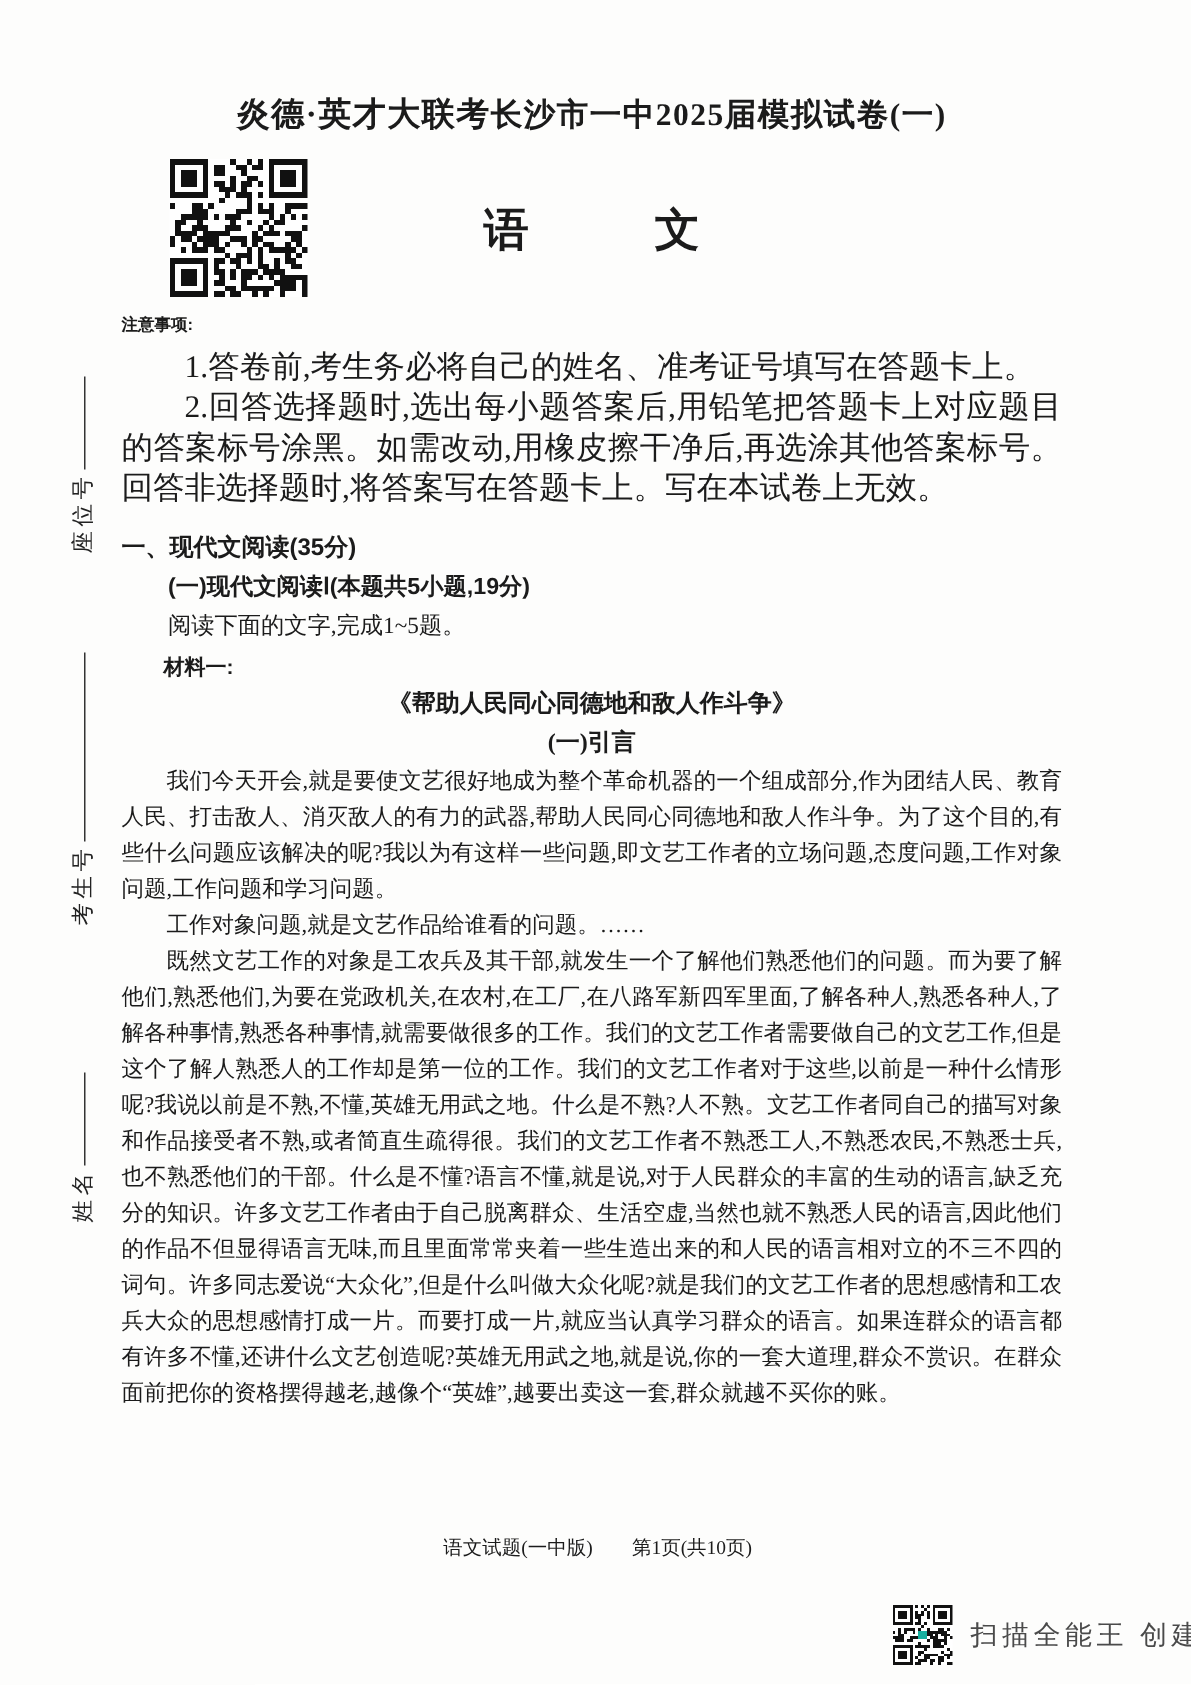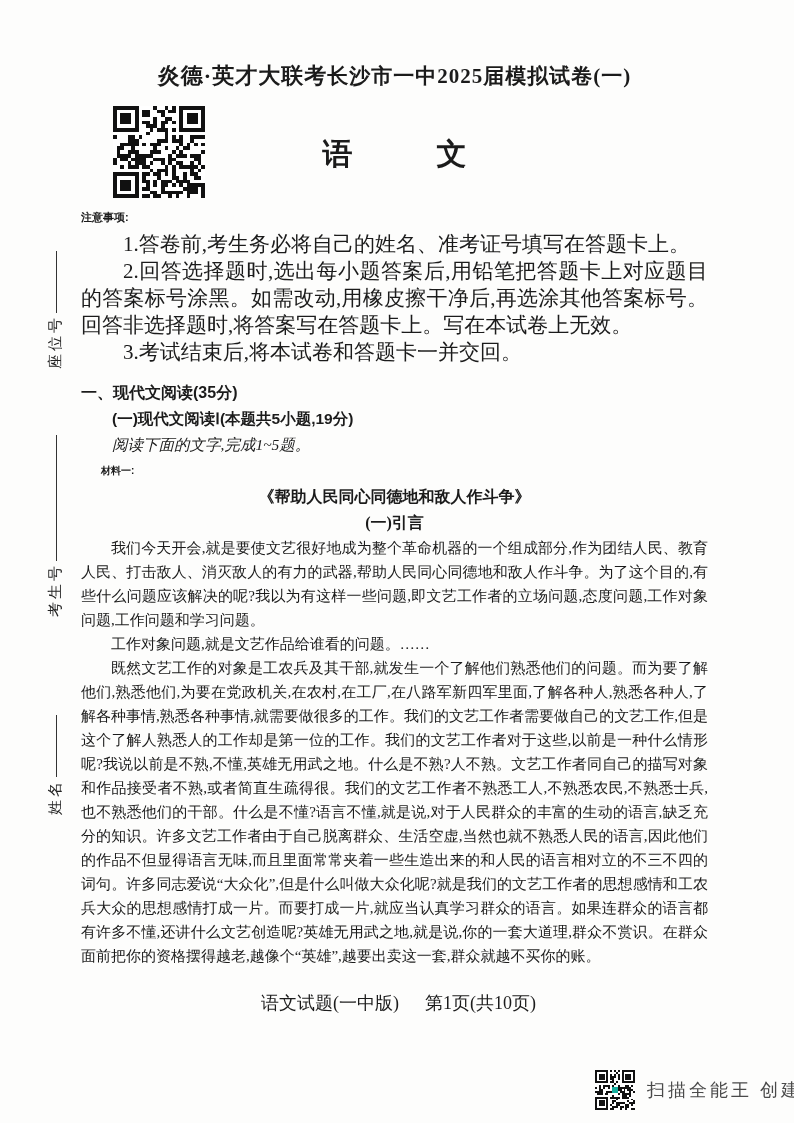--- a/index.html
+++ b/index.html
@@ -75,26 +75,25 @@
     font-size: 15.5px;
     font-weight: bold;
     line-height: 26px;
     text-indent: 2em;
   }
   .sec-line {
     margin: 0;
     font-size: 15.5px;
     line-height: 26px;
     text-indent: 2em;
-    font-style: italic;
   }
   .sec-label {
     margin: 0;
     font-family: "Liberation Sans", sans-serif;
-    font-size: 10px;
+    font-size: 14px;
     font-weight: bold;
     line-height: 26px;
     text-indent: 2em;
   }
   .center-title {
     margin: 0;
     text-align: center;
     font-size: 16px;
     font-weight: bold;
     line-height: 26px;
@@ -103,25 +102,25 @@
     margin: 0;
     font-size: 15px;
     line-height: 24px;
     text-indent: 2em;
     text-align: justify;
   }
   .footer {
     position: absolute;
     left: 85px;
     width: 627px;
-    top: 991px;
+    top: 1020px;
     display: flex;
     justify-content: center;
     gap: 26px;
-    font-size: 18px;
+    font-size: 13px;
     line-height: 24px;
   }
   .side-label {
     position: absolute;
     transform-origin: left top;
     transform: rotate(-90deg);
     white-space: nowrap;
     font-size: 15px;
     letter-spacing: 3px;
     color: #222;
@@ -398,21 +397,20 @@
           <rect x="1" y="19" width="5" height="5" fill="#fff"></rect>
           <rect x="2" y="20" width="3" height="3" fill="#111"></rect>
         </svg>
       <div class="subject">语文</div>
     </div>
 
     <div class="notice">
       <p class="notice-heading">注意事项:</p>
       <p class="notice-item">1.答卷前,考生务必将自己的姓名、准考证号填写在答题卡上。</p>
       <p class="notice-item">2.回答选择题时,选出每小题答案后,用铅笔把答题卡上对应题目的答案标号涂黑。如需改动,用橡皮擦干净后,再选涂其他答案标号。回答非选择题时,将答案写在答题卡上。写在本试卷上无效。</p>
-      <p class="notice-item">3.考试结束后,将本试卷和答题卡一并交回。</p>
     </div>
 
     <div class="section">
       <p class="sec-h1">一、现代文阅读(35分)</p>
       <p class="sec-h2">(一)现代文阅读Ⅰ(本题共5小题,19分)</p>
       <p class="sec-line">阅读下面的文字,完成1~5题。</p>
       <p class="sec-label">材料一:</p>
     </div>
 
     <div class="material">

